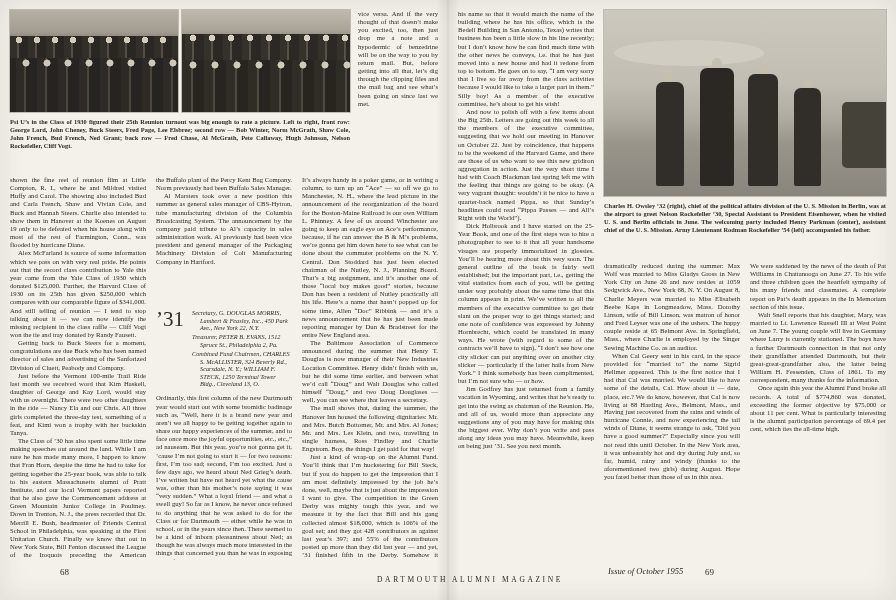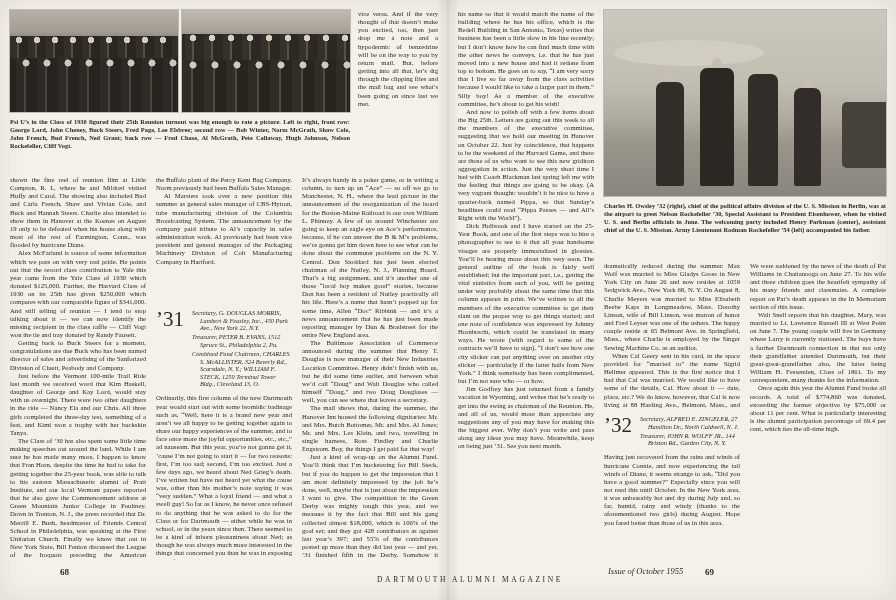--- a/index.html
+++ b/index.html
@@ -64,21 +64,21 @@
     background:#45423a; border-radius:5px 0 0 5px; }
   .person { position:absolute; bottom:10px; background:#312e29; border-radius:7px 7px 2px 2px; }
   .person::before { content:""; position:absolute; top:-10px; left:50%; transform:translateX(-50%);
     width:10px; height:10px; border-radius:50%; background:#c6beae; }
   #photo-c .p1 { left:52px; width:28px; height:104px; }
   #photo-c .p2 { left:96px; width:34px; height:118px; background:#2b2823; }
   #photo-c .p3 { left:144px; width:30px; height:112px; }
   #photo-c .p4 { left:190px; width:27px; height:98px; }
 
   
-  .folio { font-size:9px;font-weight:bold; }
+  .folio { font-size:9px; }
   #magname { font-size:7.5px; letter-spacing:2.6px;padding-left:44px; }
   #issueline { font-size:8.5px; font-style:italic; }
 </style>
 </head>
 <body>
 
 <div id="spread">
   <div id="gutter" class="abs"></div>
 
   <div class="photo" id="photo-a">
@@ -148,27 +148,20 @@
     <span class="person p4"></span>
   </div>
 
   <div class="abs caption" style="left:604px; top:202px; width:282px; height:56px;">Charles H. Owsley ’32 (right), chief of the political affairs division of the U. S. Mission in Berlin, was at the airport to greet Nelson Rockefeller ’30, Special Assistant to President Eisenhower, when he visited U. S. and Berlin officials in June. The welcoming party included Henry Parkman (center), assistant chief of the U. S. Mission. Army Lieutenant Rodman Rockefeller ’54 (left) accompanied his father.</div>
 
   <div class="abs col colflex" style="left:604px; top:262px; width:136px; height:298px;">
     <div class="fixedtext" style="height:146px;">
       <p class="ni">dramatically reduced during the summer: Max Wolf was married to Miss Gladys Gross in New York City on June 26 and now resides at 1059 Sedgwick Ave., New York 68, N. Y. On August 8, Charlie Meyers was married to Miss Elisabeth Beebe Kaps in Longmeadow, Mass. Dorothy Linson, wife of Bill Linson, was matron of honor and Fred Leyser was one of the ushers. The happy couple reside at 65 Belmont Ave. in Springfield, Mass., where Charlie is employed by the Singer Sewing Machine Co. as an auditor.</p>
       <p>When Cal Geery sent in his card, in the space provided for “married to” the name Sigrid Hellmer appeared. This is the first notice that I had that Cal was married. We would like to have some of the details, Cal. How about it — date, place, etc.? We do know, however, that Cal is now living at 88 Harding Ave., Belmont, Mass., and that Cal runs his own wool business in Boston.</p>
     </div>
-    <div class="classblock">
-      <div class="numeral">’32</div>
-      <div class="officers">
-        <div>Secretary, ALFRED E. ZINGELER, 27 Hamilton Dr., North Caldwell, N. J.</div>
-        <div>Treasurer, JOHN R. WOLFF JR., 144 Brixton Rd., Garden City, N. Y.</div>
-      </div>
-    </div>
     <div class="growtext">
       <p class="ni">Having just recovered from the rains and winds of hurricane Connie, and now experiencing the tail winds of Diane, it seems strange to ask, “Did you have a good summer?” Especially since you will not read this until October. In the New York area, it was unbearably hot and dry during July and, so far, humid, rainy and windy (thanks to the aforementioned two girls) during August. Hope you fared better than those of us in this area.</p>
     </div>
   </div>
 
   <div class="abs col" style="left:750px; top:262px; width:136px; height:298px;">
     <p class="ni">We were saddened by the news of the death of Pat Williams in Chattanooga on June 27. To his wife and three children goes the heartfelt sympathy of his many friends and classmates. A complete report on Pat’s death appears in the In Memoriam section of this issue.</p>
     <p>Walt Snell reports that his daughter, Mary, was married to Lt. Lawrence Russell III at West Point on June 7. The young couple will live in Germany where Larry is currently stationed. The boys have a further Dartmouth connection in that not only their grandfather attended Dartmouth, but their great-great-grandfather also, the latter being William H. Fessenden, Class of 1861. To my correspondent, many thanks for the information.</p>
     <p>Once again this year the Alumni Fund broke all records. A total of $774,860 was donated, exceeding the former objective by $75,000 or about 11 per cent. What is particularly interesting is the alumni participation percentage of 69.4 per cent, which ties the all-time high.</p>
   </div>

